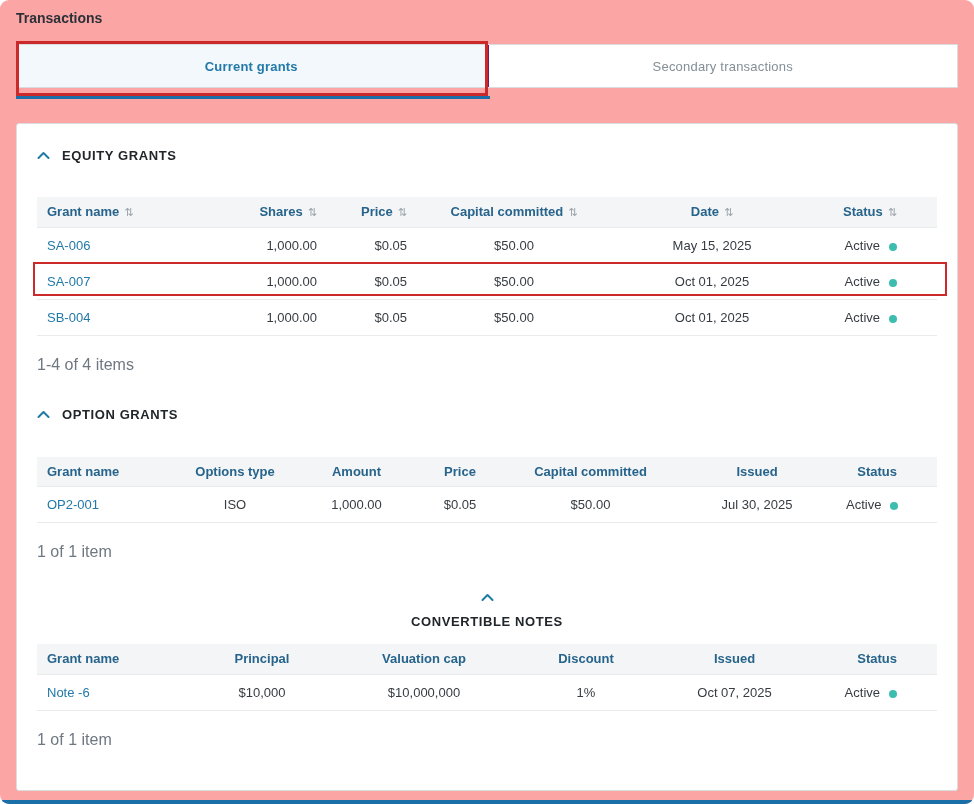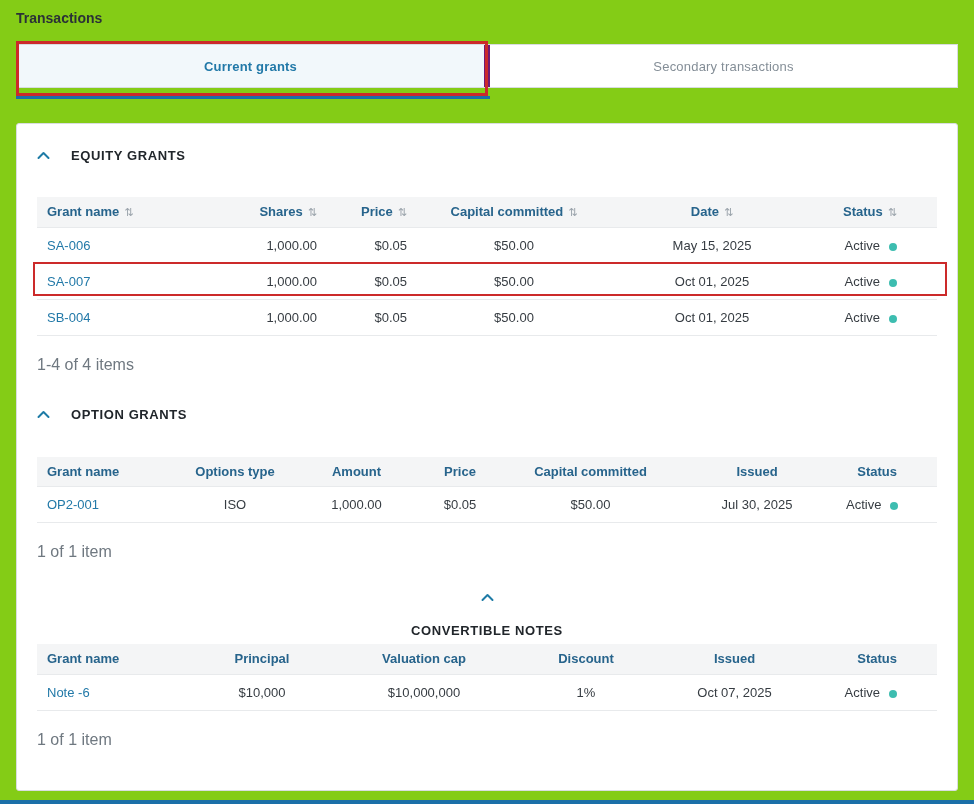--- a/index.html
+++ b/index.html
@@ -1,36 +1,36 @@
 <!DOCTYPE html>
 <html style="--accent-blue: #2279a8; --status-teal: #3dbdb0; --annotation-red: #cc2a2a; --underline-blue: #1b6fa8;"><head>
 <meta charset="utf-8">
 <style>
   * { margin:0; padding:0; box-sizing:border-box; }
   html,body { background:#ffffff; }
   body { font-family:"Liberation Sans","DejaVu Sans",sans-serif; }
-  .viewport { position:relative; width:974px; height:804px; background:#84cc16; overflow:hidden; }
+  .viewport { position:relative; width:974px; height:804px; background:#fca5a5; overflow:hidden;border-radius:9px; }
 
   .page-title { position:absolute; top:10px; left:16px; font-size:14px; font-weight:700; color:#2b3137; }
 
   
   .tabbar { position:absolute; top:44px; left:16px; right:16px; height:44px; display:flex;
             background:#ffffff; border:1px solid #d8dcdf; }
   .tab { flex:1; display:flex; align-items:center; justify-content:center;
          font-size:13px; color:#848e97; cursor:pointer; letter-spacing:.2px; }
   .tab.active { color:var(--accent-blue,#2279a8); font-weight:700; background:#f2f8fb; }
-  .tab + .tab { border-left:6px solid #701a75; }
+  .tab + .tab { border-left:3px solid #701a75; }
   .tab-underline { position:absolute; top:96px; left:16px; width:474px; height:3px;
                    background:var(--underline-blue,#1b6fa8); }
 
   
   .panel { position:absolute; top:123px; left:16px; right:16px; bottom:13px;
            background:#ffffff; border:1px solid #d9dde0; border-radius:3px; overflow:hidden; }
   .section { padding:0 20px; }
-  .sec-head { display:flex; align-items:center; gap:21px; margin-top:22px; height:18px; }
+  .sec-head { display:flex; align-items:center; gap:12px; margin-top:22px; height:18px; }
   .sec-head h2 { font-size:13px; font-weight:700; color:#21262b; letter-spacing:.6px; }
   .chev { display:inline-flex; align-items:center; cursor:pointer; }
 
   
   table { width:100%; border-collapse:collapse; margin-top:33px; table-layout:fixed; }
   thead tr { background:#f4f5f6; }
   th { height:30px; font-size:13px; font-weight:700; color:#27648c; padding:0 8px; white-space:nowrap; }
   td { height:36px; font-size:13px; color:#363c42; padding:0 8px; border-bottom:1px solid #e8eaec;
        white-space:nowrap; overflow:hidden; }
   tbody tr:first-child td { border-top:1px solid #e8eaec; }

